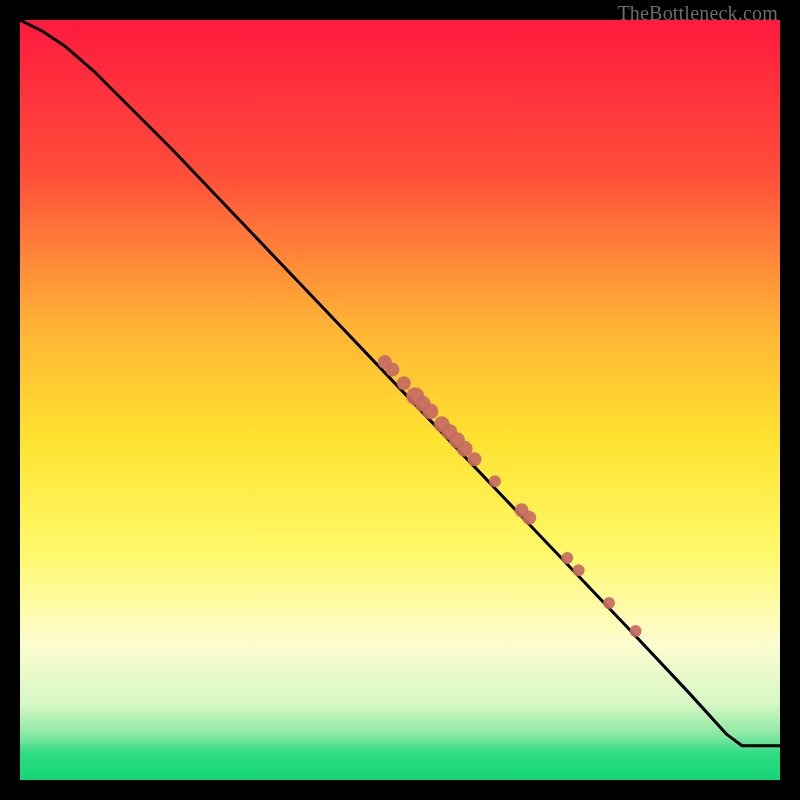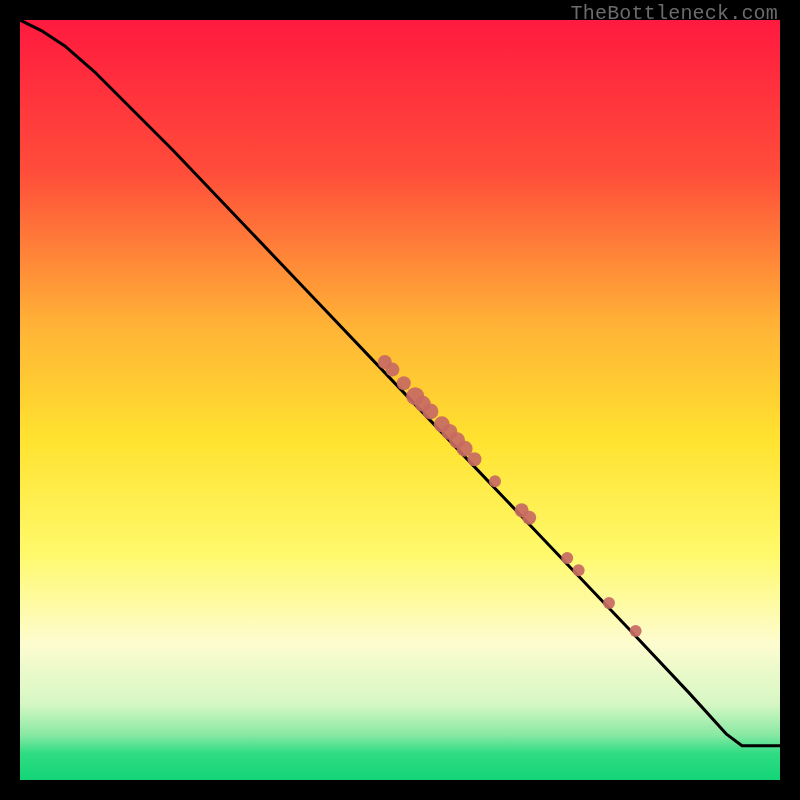--- a/index.html
+++ b/index.html
@@ -22,21 +22,21 @@
     position: absolute;
     left: 0;
     top: 0;
     width: 760px;
     height: 760px;
   }
   .watermark {
     position: absolute;
     top: 2px;
     right: 22px;
-    font-family: Liberation Mono, monospace;
+    font-family: Liberation Serif, serif;
     font-size: 20px;
     font-weight: 500;
     color: #6b6b6b;
     letter-spacing: 0.2px;
   }
 </style>
 </head>
 <body>
 
 <div class="frame">

